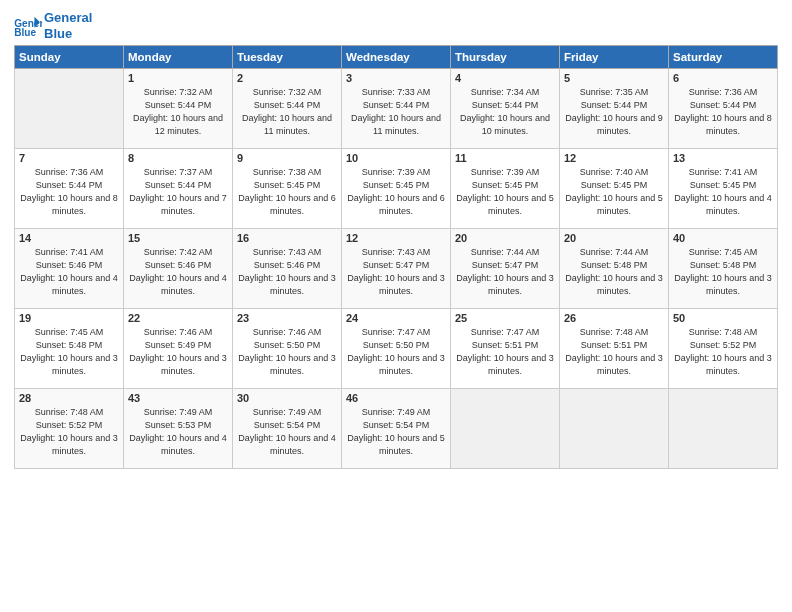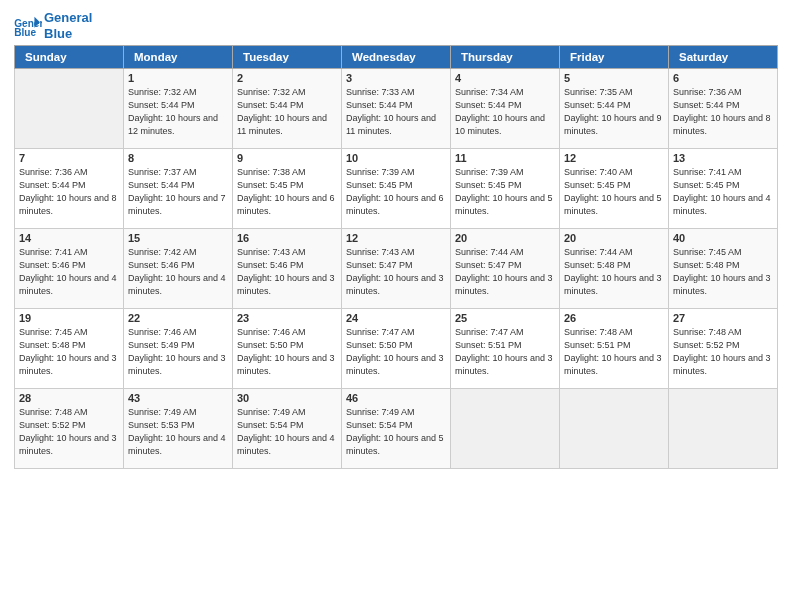--- a/index.html
+++ b/index.html
@@ -45,21 +45,21 @@
     table {
       width: 100%;
       border-collapse: collapse;
       table-layout: fixed;
     }
     thead tr th {
       background-color: #2a6db5;
       color: #fff;
       font-size: 11.5px;
       font-weight: bold;
-      padding: 5px 10px;
+      padding: 5px 4px;
       text-align: left;
       border: 1px solid #aaa;
     }
     tbody tr td {
       vertical-align: top;
       border: 1px solid #ccc;
       padding: 3px 4px;
       font-size: 9px;
       color: #333;
       height: 80px;
@@ -72,20 +72,21 @@
       font-size: 11px;
       font-weight: bold;
       color: #333;
       display: block;
       margin-bottom: 2px;
     }
     .day-info {
       font-size: 9px;
       line-height: 1.45;
       color: #333;
+      text-align: center;
     }
     td.empty {
       background: #f0f0f0 !important;
     }
   </style>
 </head>
 <body>
 
 <div class="container">
   <div class="header-row">
@@ -225,21 +226,21 @@
           </td>
           <td>
             <span class="day-num">25</span>
 <div class="day-info">Sunrise: 7:47 AM<br>Sunset: 5:51 PM<br>Daylight: 10 hours and 3 minutes.</div>
           </td>
           <td>
             <span class="day-num">26</span>
 <div class="day-info">Sunrise: 7:48 AM<br>Sunset: 5:51 PM<br>Daylight: 10 hours and 3 minutes.</div>
           </td>
           <td>
-            <span class="day-num">27</span>
+            <span class="day-num">50</span>
 <div class="day-info">Sunrise: 7:48 AM<br>Sunset: 5:52 PM<br>Daylight: 10 hours and 3 minutes.</div>
           </td>
         </tr>
         <tr>
           <td>
             <span class="day-num">28</span>
 <div class="day-info">Sunrise: 7:48 AM<br>Sunset: 5:52 PM<br>Daylight: 10 hours and 3 minutes.</div>
           </td>
           <td>
             <span class="day-num">43</span>

